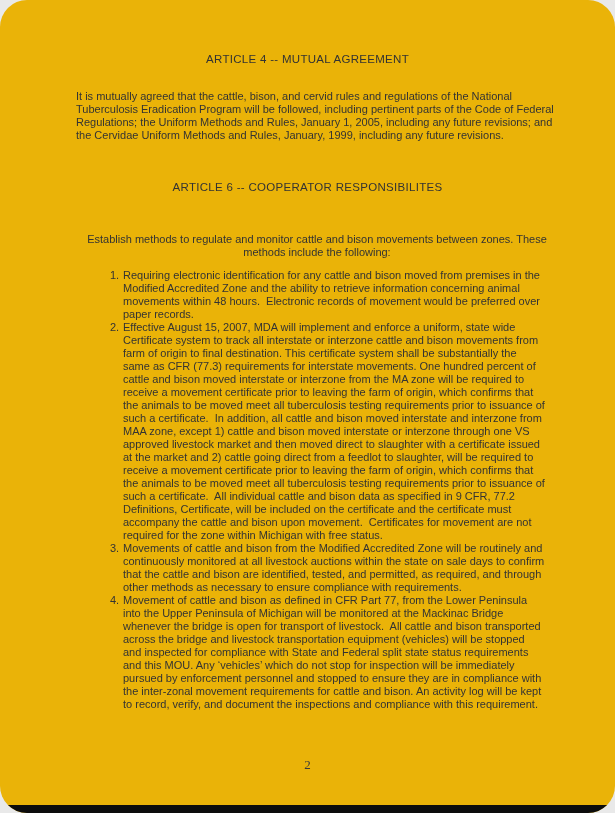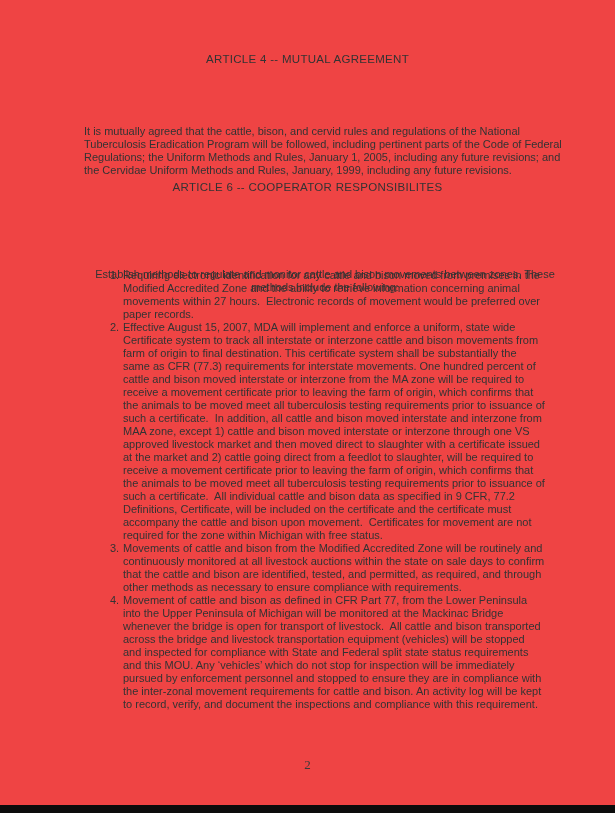--- a/index.html
+++ b/index.html
@@ -1,43 +1,43 @@
 <!DOCTYPE html>
 <html><head>
 <meta charset="utf-8">
 <style>
   html, body { margin: 0; padding: 0; background: #e9e9e9; }
   .page {
     position: relative;
     width: 615px;
     height: 813px;
-    background: #ef4444;
+    background: #eab308;
     font-family: "Liberation Sans", "DejaVu Sans", sans-serif;
     color: #333333;
     overflow: hidden;
+    border-radius: 27px;
   }
   .heading {
     position: absolute;
     left: 0;
     width: 100%;
     text-align: center;
     font-size: 11.5px;
     letter-spacing: 0.3px;
     white-space: pre-wrap;
   }
   .heading-article4 { top: 53px; }
   .heading-article5 { top: 181px; }
   .para {
     position: absolute;
-    left: 84px;
+    left: 76px;
     width: 482px;
     font-size: 11px;
     line-height: 13px;
     white-space: pre-wrap;
-    margin-top: 35px;
   }
   .para-article4 { top: 90px; }
   .para-intro    { top: 208px; }
   .para-lead     { top: 233px; text-align: center; }
   .list {
     position: absolute;
     left: 110px;
     top: 269px;
     width: 436px;
     margin: 0;
@@ -88,21 +88,21 @@
   <div class="para para-article4">It is mutually agreed that the cattle, bison, and cervid rules and regulations of the National Tuberculosis Eradication Program will be followed, including pertinent parts of the Code of Federal Regulations; the Uniform Methods and Rules, January 1, 2005, including any future revisions; and the Cervidae Uniform Methods and Rules, January, 1999, including any future revisions.</div>
 
   <div class="heading heading-article5">ARTICLE 6 -- COOPERATOR RESPONSIBILITES</div>
 
 
   <div class="para para-lead">Establish methods to regulate and monitor cattle and bison movements between zones. These methods include the following:</div>
 
   <ol class="list">
     <li class="list-item">
       <span class="marker">1.</span>
-      <span class="item-text">Requiring electronic identification for any cattle and bison moved from premises in the Modified Accredited Zone and the ability to retrieve information concerning animal movements within 27 hours.  Electronic records of movement would be preferred over paper records.</span>
+      <span class="item-text">Requiring electronic identification for any cattle and bison moved from premises in the Modified Accredited Zone and the ability to retrieve information concerning animal movements within 48 hours.  Electronic records of movement would be preferred over paper records.</span>
     </li>
     <li class="list-item">
       <span class="marker">2.</span>
       <span class="item-text">Effective August 15, 2007, MDA will implement and enforce a uniform, state wide Certificate system to track all interstate or interzone cattle and bison movements from farm of origin to final destination. This certificate system shall be substantially the same as CFR (77.3) requirements for interstate movements. One hundred percent of cattle and bison moved interstate or interzone from the MA zone will be required to receive a movement certificate prior to leaving the farm of origin, which confirms that the animals to be moved meet all tuberculosis testing requirements prior to issuance of such a certificate.  In addition, all cattle and bison moved interstate and interzone from MAA zone, except 1) cattle and bison moved interstate or interzone through one VS approved livestock market and then moved direct to slaughter with a certificate issued at the market and 2) cattle going direct from a feedlot to slaughter, will be required to receive a movement certificate prior to leaving the farm of origin, which confirms that the animals to be moved meet all tuberculosis testing requirements prior to issuance of such a certificate.  All individual cattle and bison data as specified in 9 CFR, 77.2 Definitions, Certificate, will be included on the certificate and the certificate must accompany the cattle and bison upon movement.  Certificates for movement are not required for the zone within Michigan with free status.</span>
     </li>
     <li class="list-item">
       <span class="marker">3.</span>
       <span class="item-text">Movements of cattle and bison from the Modified Accredited Zone will be routinely and continuously monitored at all livestock auctions within the state on sale days to confirm that the cattle and bison are identified, tested, and permitted, as required, and through other methods as necessary to ensure compliance with requirements.</span>
     </li>
     <li class="list-item">

